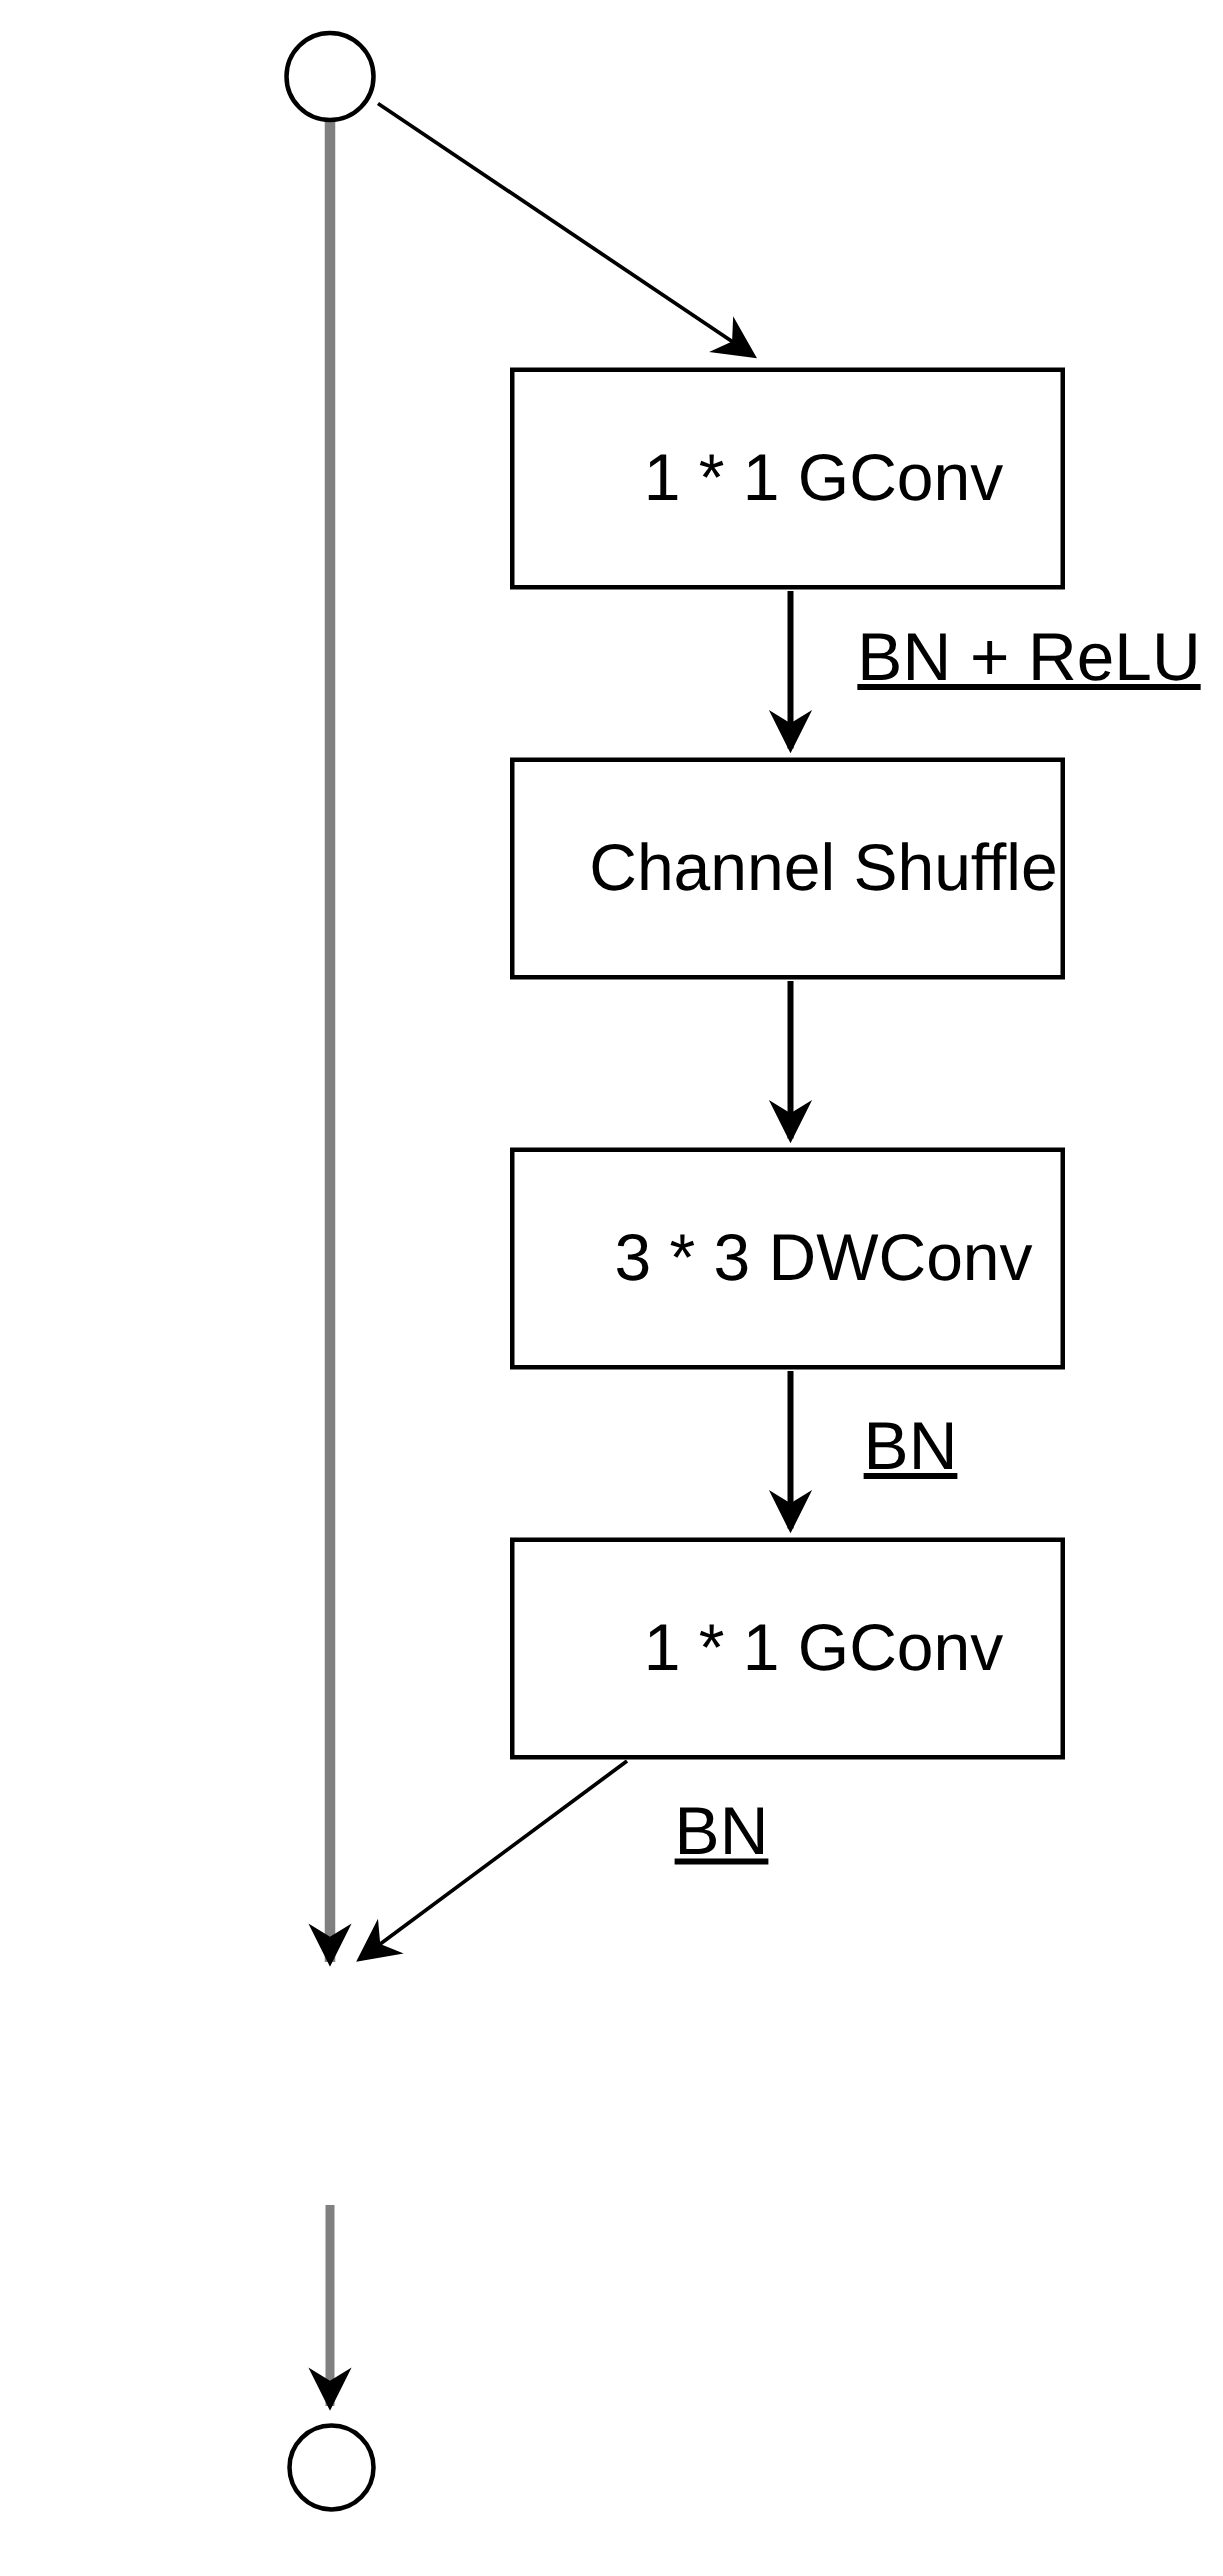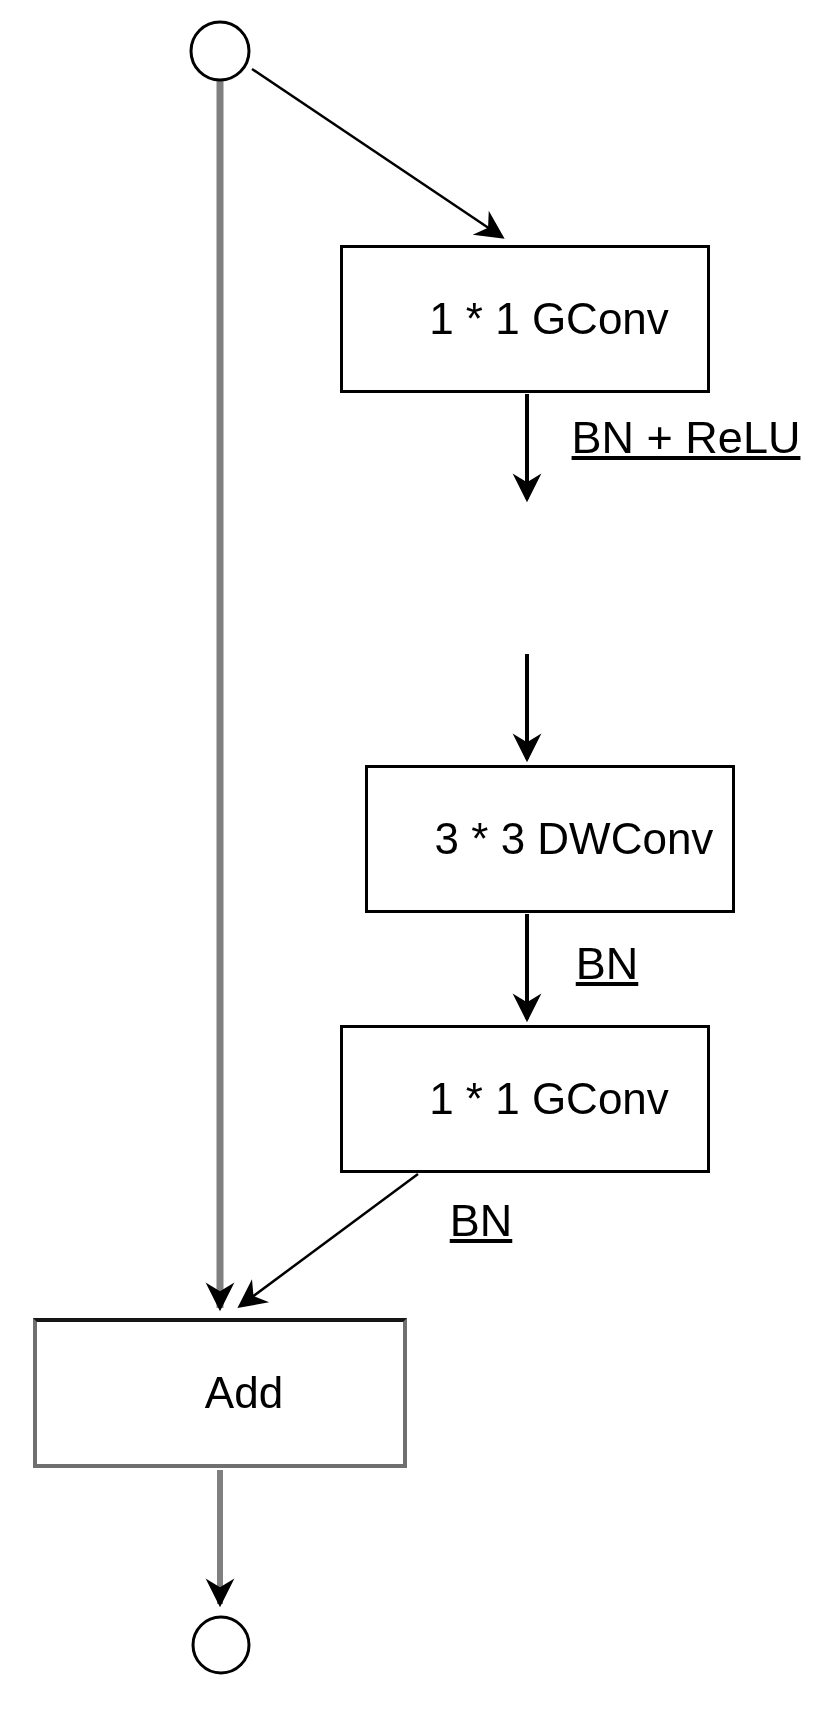--- a/index.html
+++ b/index.html
@@ -36,21 +36,21 @@
     text-align: center;
     padding-left: 48px;
   }
   .node.col {
     left: 340px;
     width: 370px;
     height: 148px;
   }
   #node-gconv1   { top: 245px; }
   #node-shuffle  { top: 505px; }
-  #node-dwconv   { top: 765px; margin-left: 25px; }
+  #node-dwconv   { top: 765px; }
   #node-gconv2   { top: 1025px; }
   #node-add {
     left: 33px;
     top: 1318px;
     width: 374px;
     height: 150px;
     border: 4px solid #6f6f6f;
     border-top-color: #151515;
   }
   .edge-label {
@@ -94,32 +94,32 @@
 
     <circle cx="220" cy="51" r="29" fill="#ffffff" stroke="#000000" stroke-width="3"></circle>
 
     <circle cx="221" cy="1645" r="28" fill="#ffffff" stroke="#000000" stroke-width="3"></circle>
   </svg>
 
   <div id="node-gconv1" class="node col">
     <span>1 * 1 GConv</span>
   </div>
 
+  <div id="node-shuffle" class="node col">
+    <span>Channel Shuffle</span>
+  </div>
 
   <div id="node-dwconv" class="node col">
     <span>3 * 3 DWConv</span>
   </div>
 
   <div id="node-gconv2" class="node col">
     <span>1 * 1 GConv</span>
   </div>
 
-  <div id="node-add" class="node">
-    <span>Add</span>
-  </div>
 
   <div id="label-bn-relu" class="edge-label">BN + ReLU</div>
 
   <div id="label-bn-1" class="edge-label">BN</div>
 
   <div id="label-bn-2" class="edge-label">BN</div>
 
 
 </div>
 

